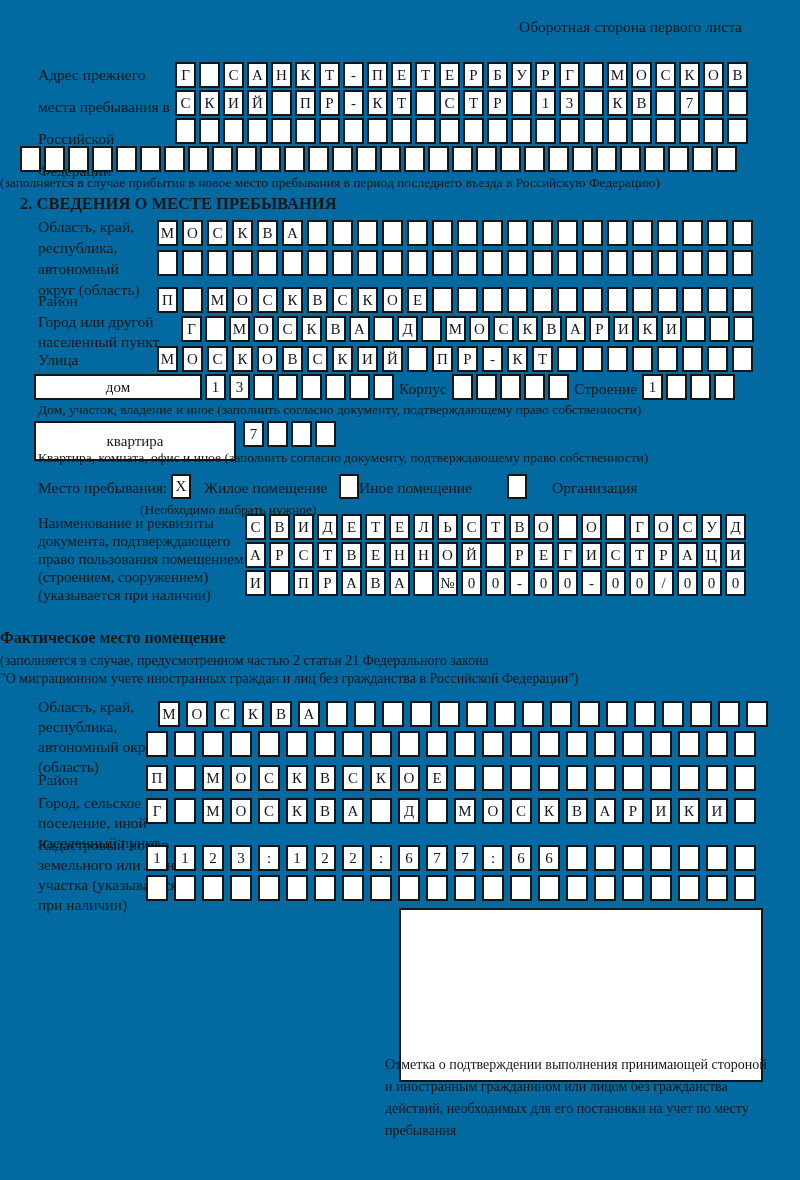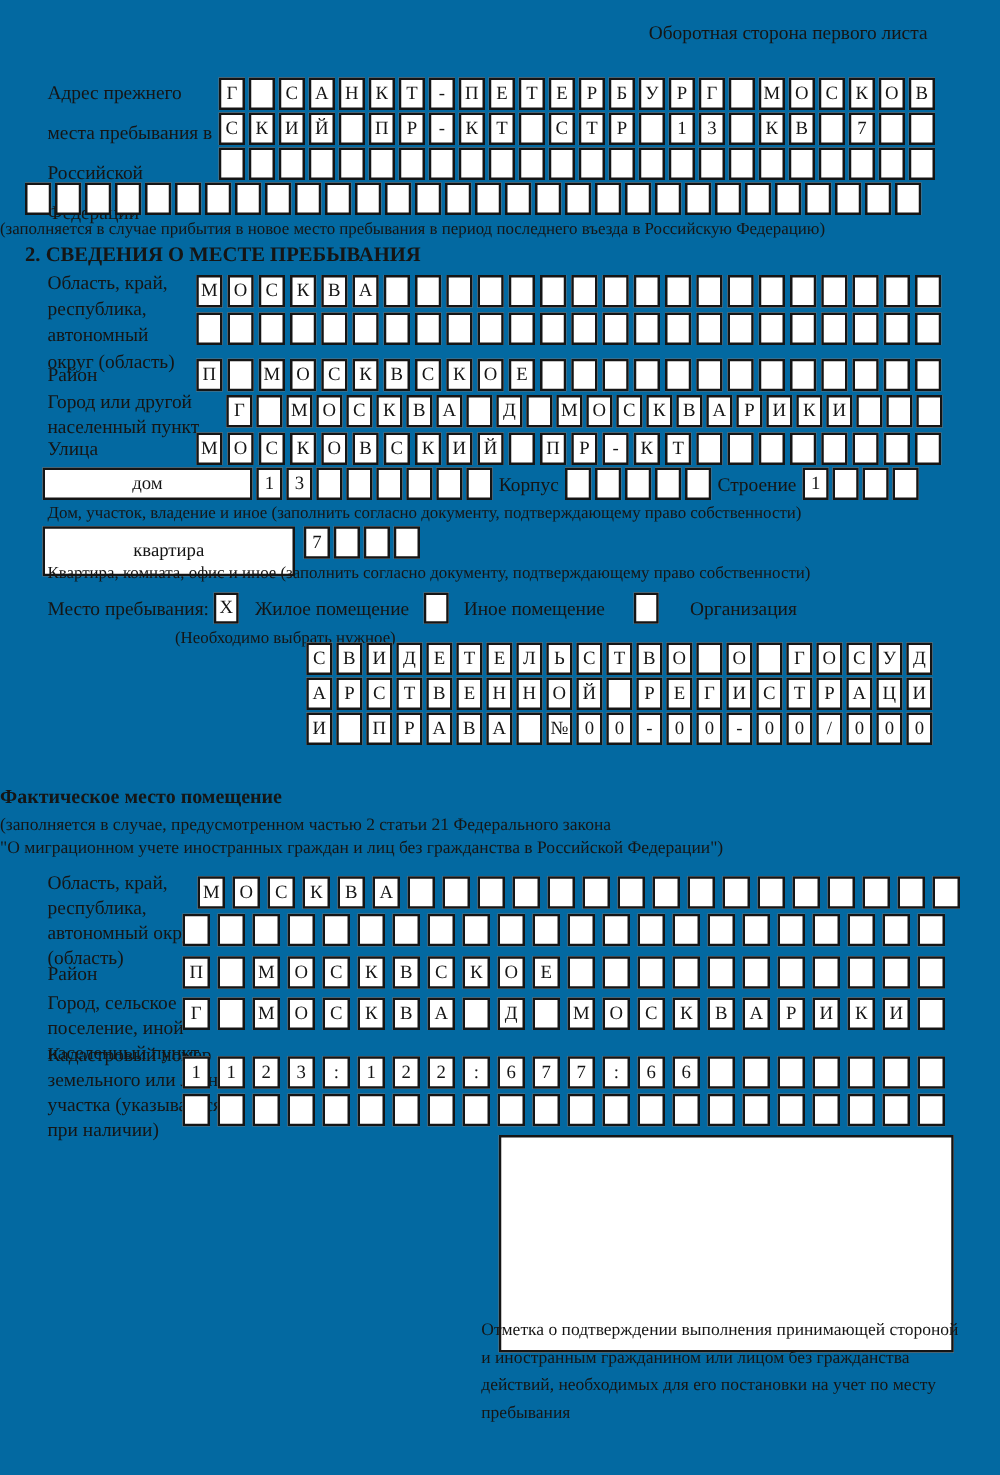--- a/index.html
+++ b/index.html
@@ -65,21 +65,21 @@
   .row-stroenie  { left:642px; top:374px; }
   .cap-dom       { left:38px; top:402px; }
   .box-kvartira  { left:34px; top:421px; width:202px; height:40px; }
   .row-kvartira  { left:243px; top:421px; }
   .cap-kvartira  { left:38px; top:450px; }
 
   .lbl-mesto     { left:38px;  top:477px; }
   .chk1          { left:171px; top:474px; }
   .lbl-opt1      { left:204px; top:477px; }
   .chk2          { left:339px; top:474px; }
-  .lbl-opt2      { left:371px; top:477px; }
+  .lbl-opt2      { left:359px; top:477px; }
   .chk3          { left:507px; top:474px; }
   .lbl-opt3      { left:552px; top:477px; }
   .cap-mesto     { left:140px; top:502px; width:400px; }
 
   .lbl-doc       { left:38px; top:514px; width:208px; line-height:18px; }
   .row-doc1      { left:245px; top:514px; }
   .row-doc2      { left:245px; top:542px; }
   .row-doc3      { left:245px; top:570px; }
 
   .title-fact    { left:0; top:629px; width:800px; font-size:16px; }
@@ -399,20 +399,21 @@
 
   <div class="abs lbl lbl-mesto">Место пребывания:</div>
   <div class="chk chk1">X</div>
   <div class="abs lbl lbl-opt1">Жилое помещение</div>
   <div class="chk chk2"></div>
   <div class="abs lbl lbl-opt2">Иное помещение</div>
   <div class="chk chk3"></div>
   <div class="abs lbl lbl-opt3">Организация</div>
   <div class="abs cap ctr cap-mesto">(Необходимо выбрать нужное)</div>
 
+  <div class="abs lbl lbl-doc" style="font-size:15px;">Наименование и реквизиты документа, подтверждающего право пользования помещением (строением, сооружением) (указывается при наличии)</div>
   <div class="cellrow row-doc1">
       <span class="cell">С</span>
       <span class="cell">В</span>
       <span class="cell">И</span>
       <span class="cell">Д</span>
       <span class="cell">Е</span>
       <span class="cell">Т</span>
       <span class="cell">Е</span>
       <span class="cell">Л</span>
       <span class="cell">Ь</span>

